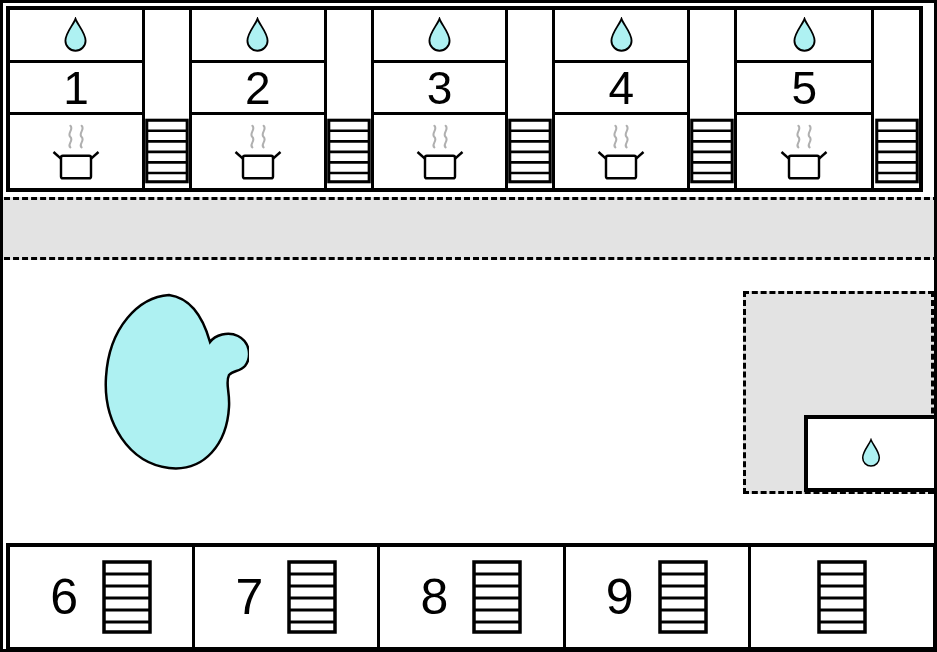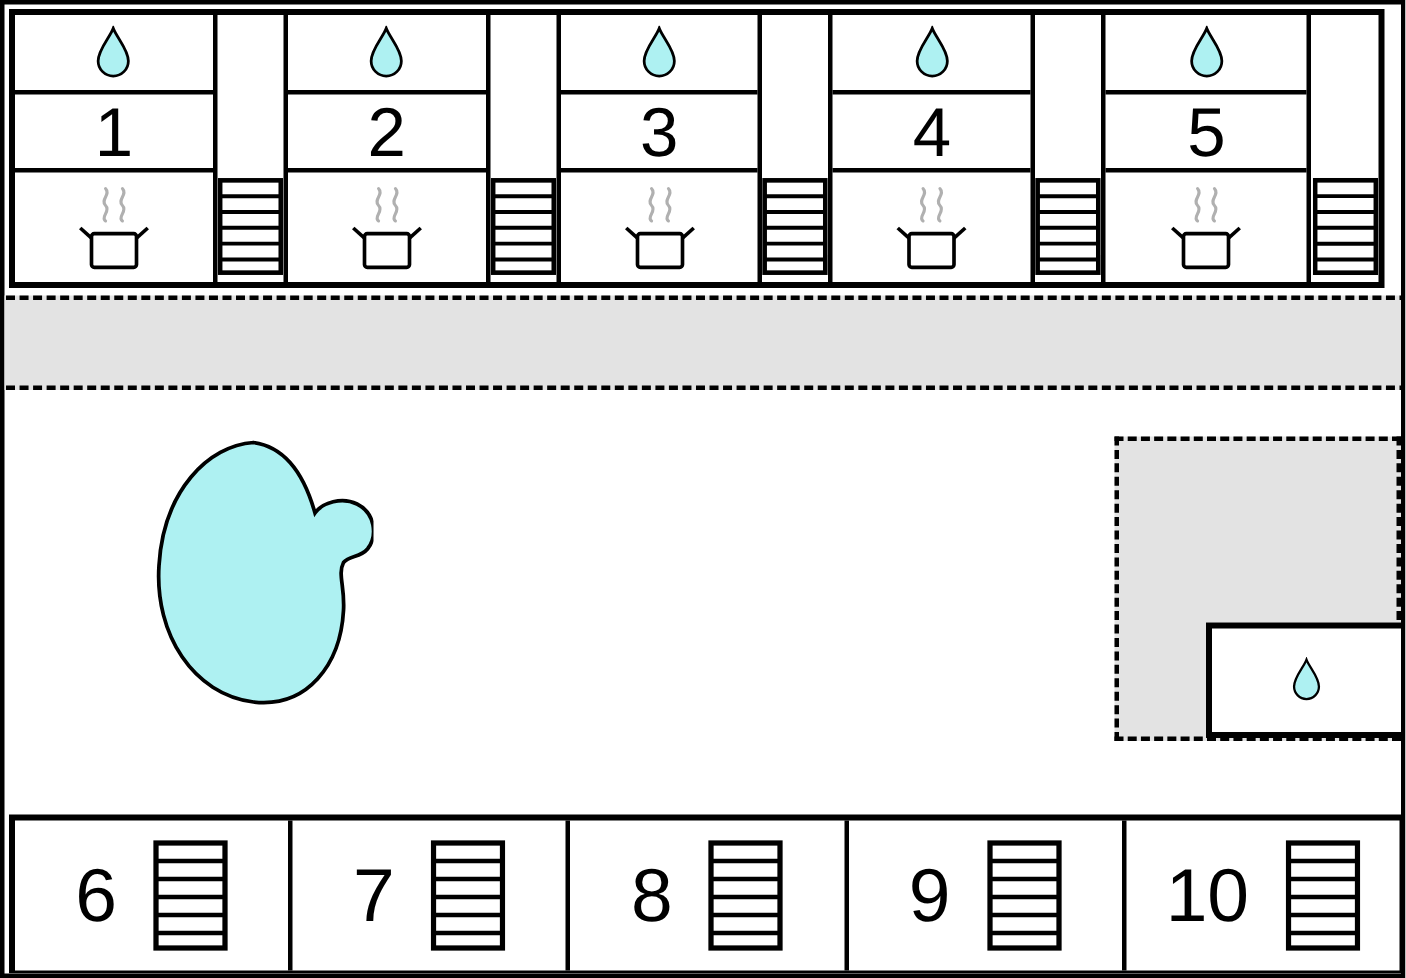--- a/index.html
+++ b/index.html
@@ -275,20 +275,19 @@
           <use href="#sym-grate"></use>
         </svg>
     </div>
     <div class="b-cell">
       <span class="b-num">9</span>
       <svg width="50" height="74">
           <use href="#sym-grate"></use>
         </svg>
     </div>
     <div class="b-cell">
-      <span class="b-num">10</span>
       <svg width="50" height="74">
           <use href="#sym-grate"></use>
         </svg>
     </div>
   </div>
 
 </div>
 
 </body></html>

